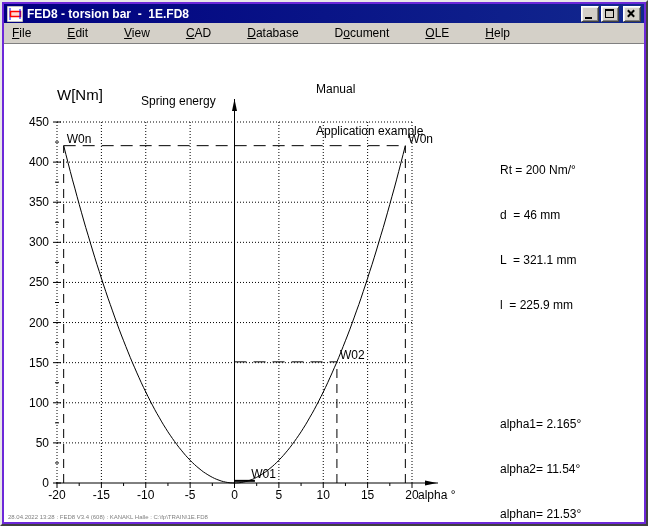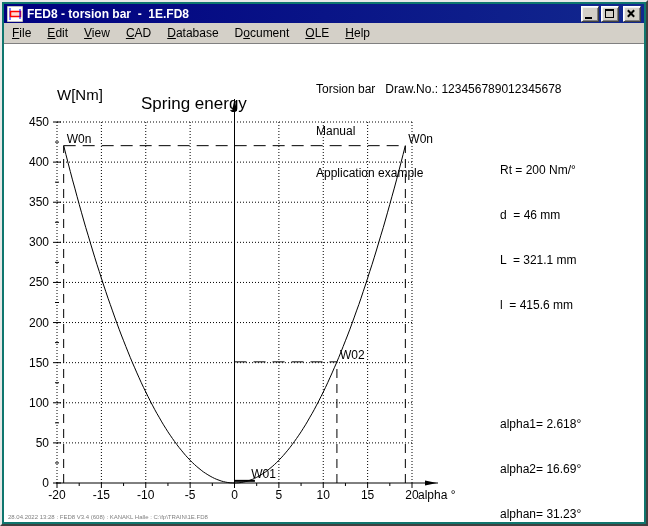--- a/index.html
+++ b/index.html
@@ -1,42 +1,42 @@
 <!DOCTYPE html>
 <html><head>
 <meta charset="utf-8">
 <style>
   html,body{margin:0;padding:0;background:#808080;}
   .window{position:relative;width:648px;height:526px;box-sizing:border-box;
-    background:#0f766e;border:2px solid;border-color:#e8e8e8 #404040 #404040 #e8e8e8;
+    background:#6d28d9;border:2px solid;border-color:#e8e8e8 #404040 #404040 #e8e8e8;
     font-family:"Liberation Sans",sans-serif;overflow:hidden;}
   .titlebar{position:absolute;top:2px;left:2px;right:2px;height:19px;
     background:linear-gradient(90deg,#000080,#12288e);display:flex;align-items:center;padding:0 3px;}
   .app-icon{width:16px;height:16px;flex:0 0 auto;}
   .title-text{color:#ffffff;font-weight:bold;font-size:12px;margin-left:4px;white-space:pre;flex:1;
     overflow:hidden;}
   .win-btn{position:relative;width:16px;height:14px;background:#d4d0c8;flex:0 0 auto;
     border:1px solid;border-color:#ffffff #404040 #404040 #ffffff;
     box-shadow:inset 1px 1px 0 #f0f0f0, inset -1px -1px 0 #808080;margin-left:2px;cursor:default;}
   .win-btn.close{margin-left:4px;}
   .g-min{position:absolute;left:3px;bottom:2px;width:7px;height:2px;background:#000;}
   .g-max{position:absolute;left:3px;top:2px;width:7px;height:6px;border:1px solid #000;border-top-width:2px;}
   .g-x1,.g-x2{position:absolute;left:6px;top:2px;width:2px;height:9px;background:#000;}
   .g-x1{transform:rotate(45deg);} .g-x2{transform:rotate(-45deg);}
   .menubar{position:absolute;top:21px;left:2px;right:2px;height:20px;background:#d4d0c8;
     display:flex;align-items:center;font-size:12px;color:#000;
-    border-bottom:1px solid #808080;box-shadow:0 1px 0 #ffffff;}
+    border-bottom:1px solid #808080;box-shadow:0 1px 0 #ffffff;gap:20px;}
   .menu-item{padding:2px 8px;white-space:pre;}
   .client{position:absolute;left:2px;right:2px;top:43px;bottom:2px;background:#ffffff;overflow:hidden;}
   .abs{position:absolute;color:#000;}
   .doc-header{left:312px;top:9px;font-size:12px;line-height:14px;white-space:pre;}
   .params{left:496px;top:58px;font-size:12px;line-height:15px;white-space:pre;}
   .pgroup-1{margin-bottom:14px;} .pgroup-2{margin-bottom:15px;}
   .chart-ylabel{left:11px;top:41px;font-size:15px;margin-left:42px;}
-  .chart-title{left:137px;top:49px;font-size:17px;}
+  .chart-title{left:137px;top:49px;font-size:12px;}
   .status{left:4px;bottom:2px;font-size:6px;color:#808080;white-space:pre;}
   #chart-svg{position:absolute;left:0;top:0;}
 </style>
 </head>
 <body>
 
 <div class="window">
 
   <div class="titlebar">
     <svg class="app-icon" viewBox="0 0 16 16">
@@ -168,36 +168,35 @@
         <text x="62.65625" y="97.66555555555556" font-size="12" font-family="&quot;Liberation Sans&quot;,sans-serif" fill="#000">W0n</text>
         <text x="404.34375" y="97.66555555555556" font-size="12" font-family="&quot;Liberation Sans&quot;,sans-serif" fill="#000">W0n</text>
         <text x="335.91749999999996" y="313.8644444444444" font-size="12" font-family="&quot;Liberation Sans&quot;,sans-serif" fill="#000">W02</text>
         <text x="247.14974999999998" y="432.8460333333333" font-size="12" font-family="&quot;Liberation Sans&quot;,sans-serif" fill="#000">W01</text>
       </svg>
 
     <div class="abs chart-ylabel">W[Nm]</div>
     <div class="abs chart-title">Spring energy</div>
 
     <div class="abs doc-header">
-      <div>Torsion bar   Draw.No.: 123456789012345678</div>
       <div>Manual</div>
       <div>Application example</div>
     </div>
 
     <div class="abs params">
       <div class="pgroup-1">
         <div>Rt = 200 Nm/°</div>
         <div>d  = 46 mm</div>
         <div>L  = 321.1 mm</div>
-        <div>l  = 415.6 mm</div>
+        <div>l  = 225.9 mm</div>
       </div>
       <div class="pgroup-2">
-        <div>alpha1= 2.618°</div>
-        <div>alpha2= 16.69°</div>
-        <div>alphan= 31.23°</div>
+        <div>alpha1= 2.165°</div>
+        <div>alpha2= 11.54°</div>
+        <div>alphan= 21.53°</div>
       </div>
       
       
     </div>
 
     <div class="abs status">28.04.2022 13:28 : FED8 V3.4 (608) : KANAKL Halle : C:\fp\TRAIN\1E.FD8</div>
   </div>
 </div>
 
 </body></html>

